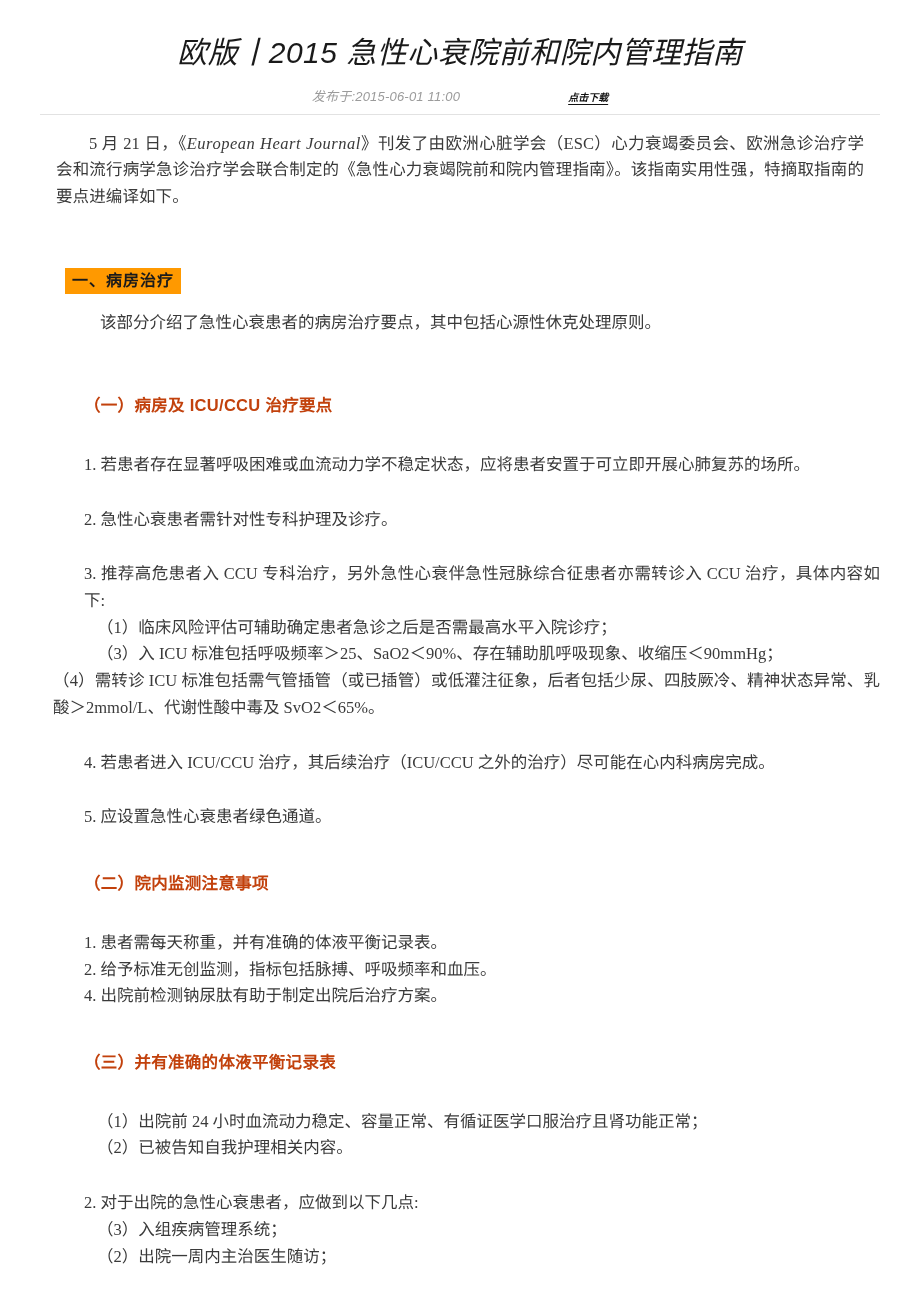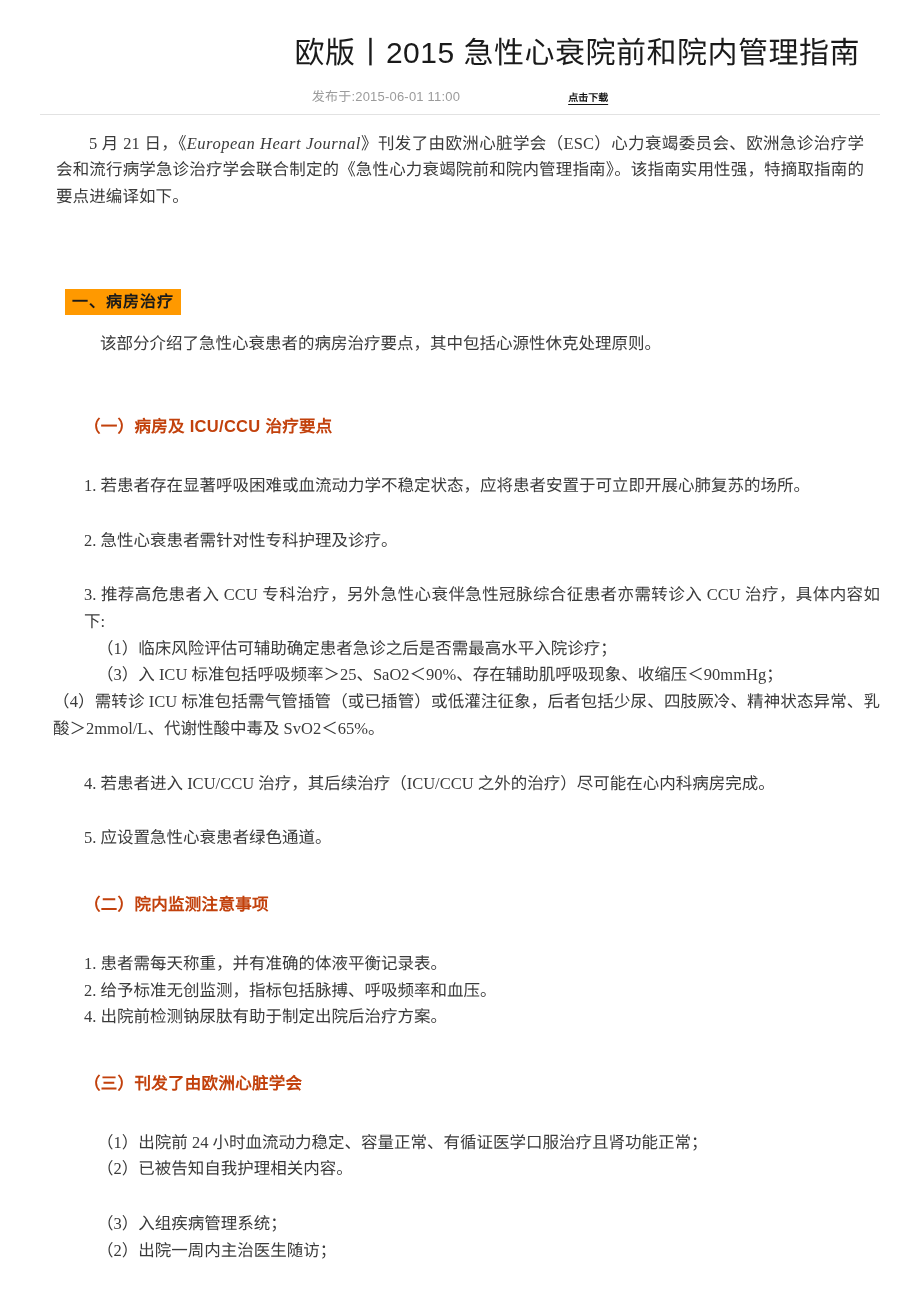--- a/index.html
+++ b/index.html
@@ -21,21 +21,22 @@
     width: 920px;
     min-height: 1302px;
     box-sizing: border-box;
     padding: 0;
     background: #fff;
   }
 
   
   .doc-header {
     padding-top: 34px;
-    text-align: right;
+    text-align: center;
+    font-style: italic;
   }
   .doc-title {
     font-family: "Liberation Sans", "DejaVu Sans", sans-serif;
     font-size: 30px;
     font-weight: 400;
     color: #1a1a1a;
     letter-spacing: 0.5px;
     line-height: 1.25;
     margin: 0 0 14px 0;
     padding: 0 60px;
@@ -101,21 +102,20 @@
   .section-head {
     display: inline-block;
     background: #ff9900;
     color: #1a1a1a;
     font-family: "Liberation Sans", "DejaVu Sans", sans-serif;
     font-weight: bold;
     font-size: 16px;
     line-height: 1.35;
     padding: 2px 7px 3px 7px;
     letter-spacing: 1px;
-    margin-top: 21px;
   }
 
   
   .block {
     padding-left: 44px;
   }
 
   .lead {
     margin-top: 38px;
   }
@@ -198,24 +198,25 @@
 
       <div class="sp-40"></div>
       <h3 class="subhead">（二）院内监测注意事项</h3>
 
       <div class="sp-34"></div>
       <p class="item">1. 患者需每天称重，并有准确的体液平衡记录表。</p>
       <p class="item">2. 给予标准无创监测，指标包括脉搏、呼吸频率和血压。</p>
       <p class="item">4. 出院前检测钠尿肽有助于制定出院后治疗方案。</p>
 
       <div class="sp-40"></div>
-      <h3 class="subhead">（三）刊发了由欧洲心脏学会</h3>
+      <h3 class="subhead">（三）并有准确的体液平衡记录表</h3>
 
       <div class="sp-34"></div>
       <p class="subitem">（1）出院前 24 小时血流动力稳定、容量正常、有循证医学口服治疗且肾功能正常；</p>
       <p class="subitem">（2）已被告知自我护理相关内容。</p>
       <div class="sp-28"></div>
+      <p class="item">2. 对于出院的急性心衰患者，应做到以下几点:</p>
       <p class="subitem">（3）入组疾病管理系统；</p>
       <p class="subitem">（2）出院一周内主治医生随访；</p>
 
     </div>
   </main>
 </div>
 
 </body></html>

